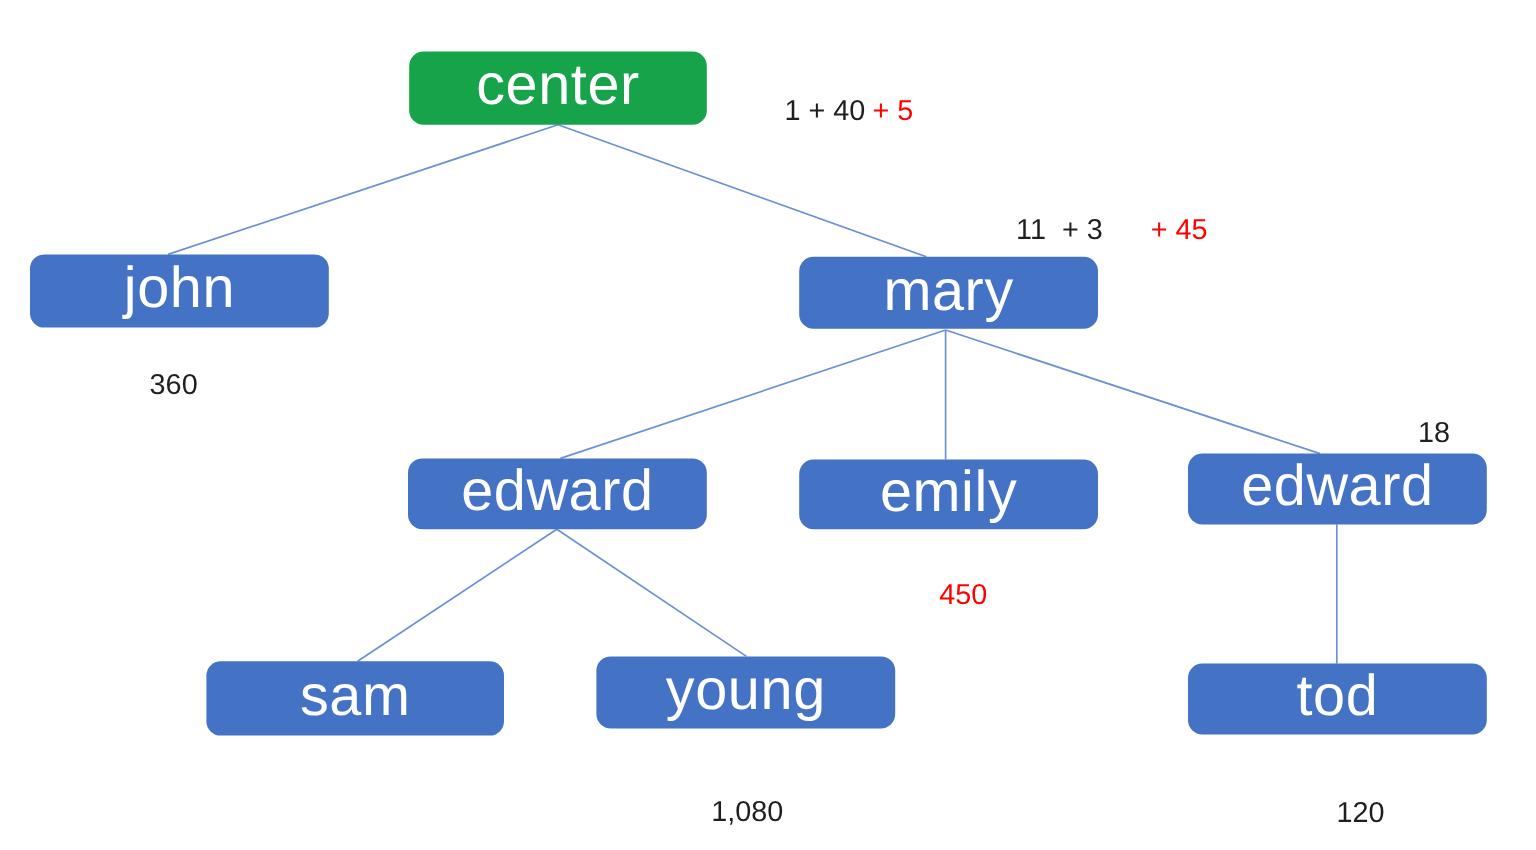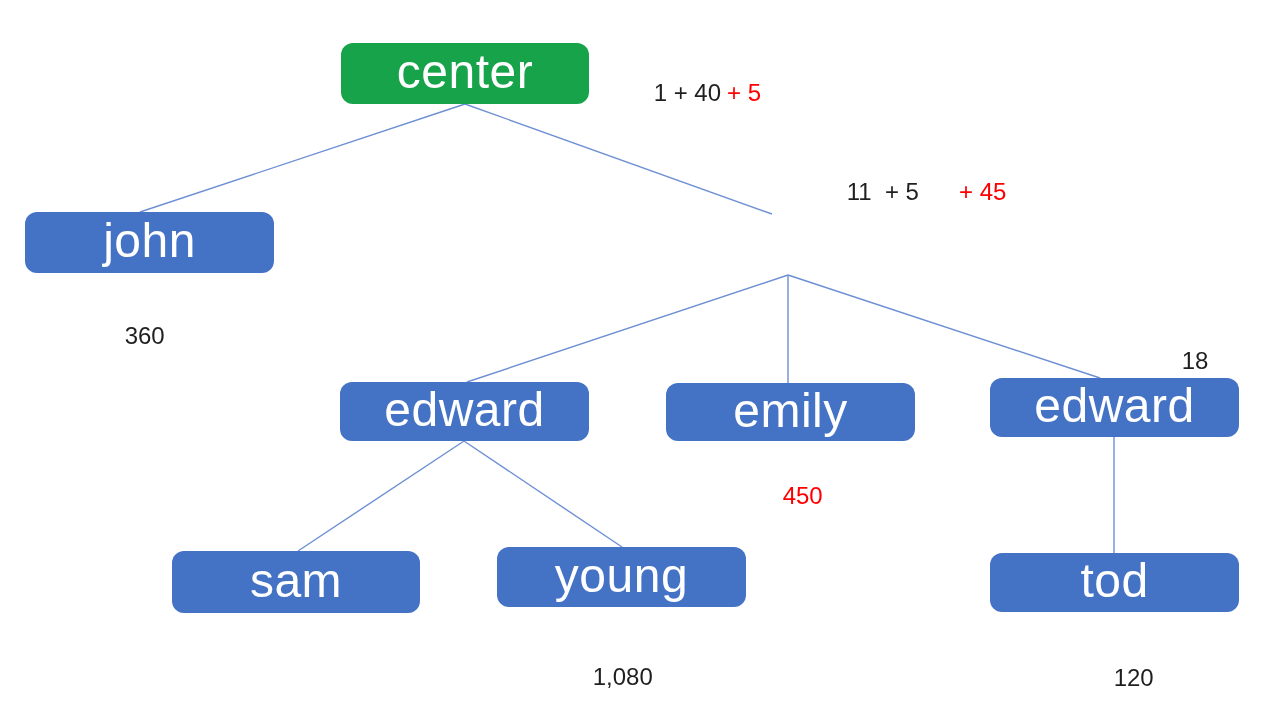--- a/index.html
+++ b/index.html
@@ -56,21 +56,21 @@
     font-size: 24px;
     color: var(--annotation-black, #1f1f1f);
     white-space: pre;
     line-height: 1.1;
   }
   .ann .red { color: var(--annotation-red, #ff0000); }
   .a-root-sum   { left: 627px;  top: 54px;  }
   .a-root-sum .red { margin-left: 6px; }
   .a-mary-sum   { left: 820px;  top: 153px; }
   .a-mary-sum .red { margin-left: 40px; text-align: right; }
-  .a-john-val   { left: 98px;   top: 297px; }
+  .a-john-val   { left: 98px;   top: 282px; }
   .a-edward-val { left: 243px;  top: 390px; }
   .a-emily-val  { left: 756px;  top: 457px; }
   .a-jaimie-val { left: 1155px; top: 322px; }
   .a-young-val  { left: 566px;  top: 638px; }
   .a-tod-val    { left: 1087px; top: 639px; }
 </style>
 </head>
 <body style="--canvas-bg: #ffffff; --root-fill: #16a349; --node-fill: #4472c4; --node-text: #ffffff; --connector: #6d8fd4; --annotation-black: #1f1f1f; --annotation-red: #ff0000;">
 
 <div class="canvas">
@@ -85,20 +85,23 @@
     <line x1="464" y1="441" x2="622" y2="547"></line>
     <line x1="1114" y1="437" x2="1114" y2="553"></line>
   </svg>
 
   <div class="node root n-center">
     <span>center</span>
   </div>
   <div class="node n-john">
     <span>john</span>
   </div>
+  <div class="node n-mary">
+    <span>mary</span>
+  </div>
   <div class="node n-edward">
     <span>edward</span>
   </div>
   <div class="node n-emily">
     <span>emily</span>
   </div>
   <div class="node n-jaimie">
     <span>edward</span>
   </div>
   <div class="node n-sam">
@@ -109,21 +112,21 @@
   </div>
   <div class="node n-tod">
     <span>tod</span>
   </div>
 
   <div class="ann a-root-sum">
     <span>1 + 40</span><span class="red">+ 5</span>
   </div>
 
   <div class="ann a-mary-sum">
-    <span>11  + 5</span><span class="red">+ 45</span>
+    <span>11  + 3</span><span class="red">+ 45</span>
   </div>
 
   <div class="ann a-john-val">
     <span>360</span>
   </div>
 
 
   <div class="ann a-emily-val">
     <span class="red">450</span>
   </div>

